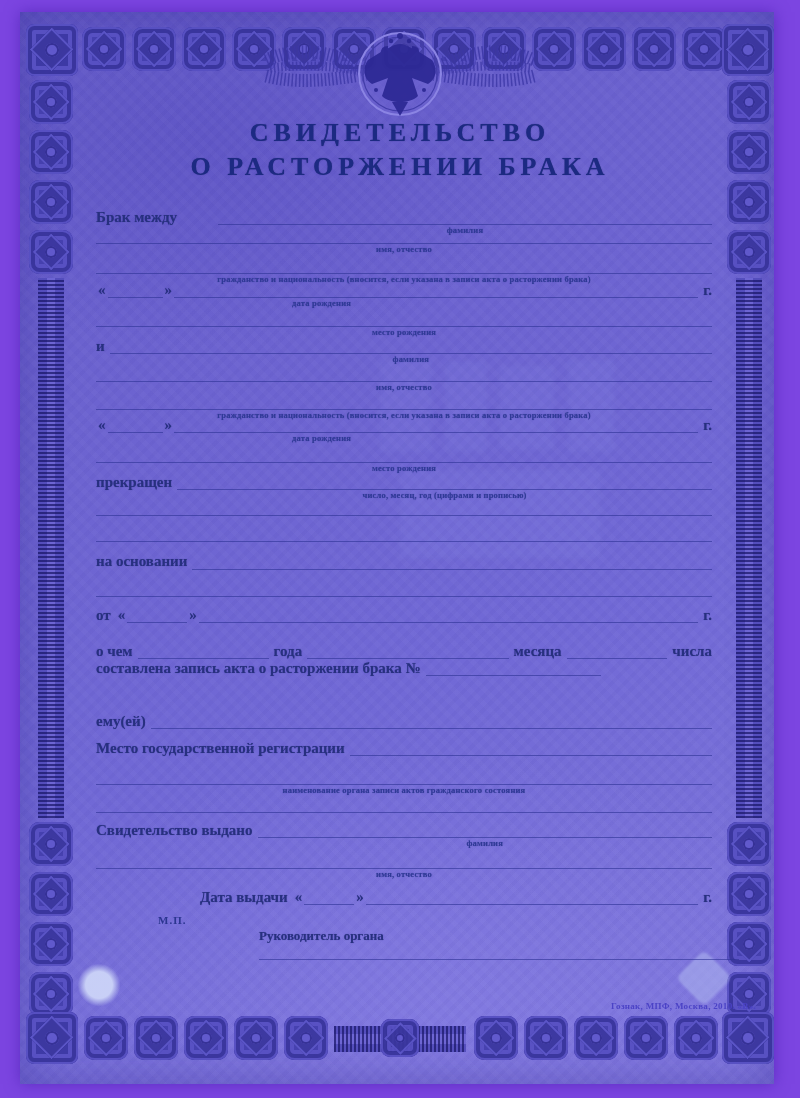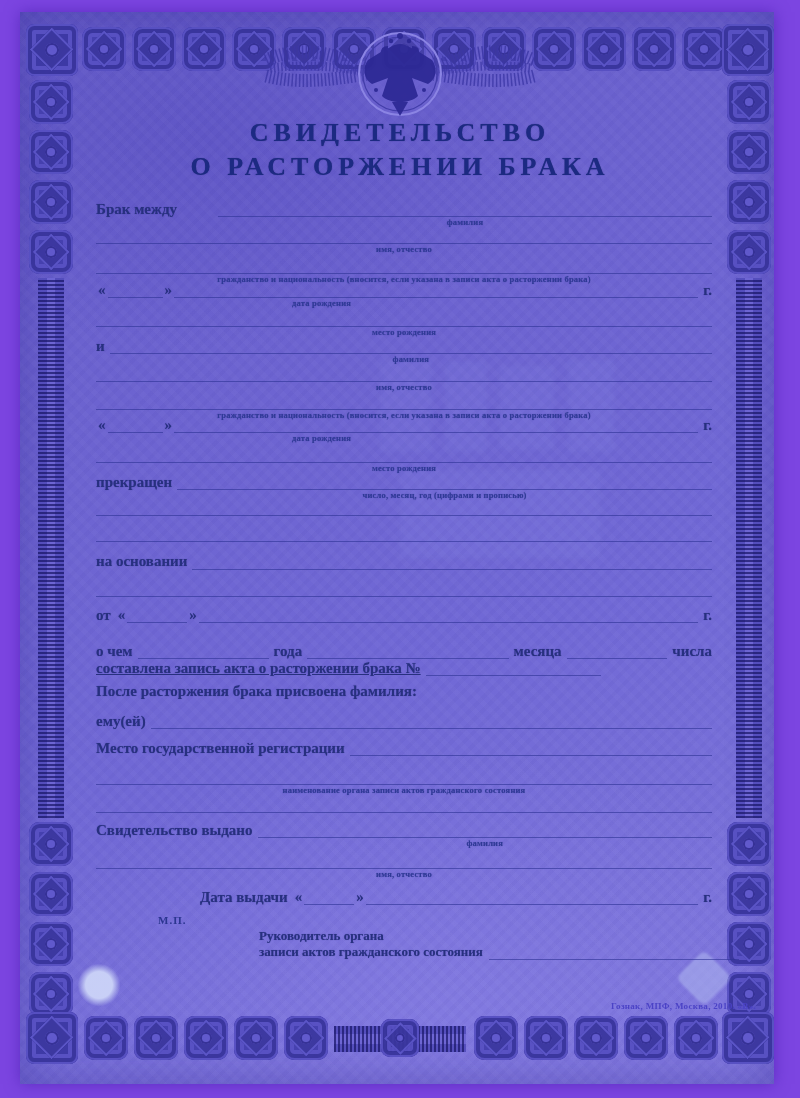--- a/index.html
+++ b/index.html
@@ -165,21 +165,21 @@
       <circle cx="112" cy="70" r="2"></circle>
         <circle cx="160" cy="70" r="2"></circle>
     </g>
   </svg>
 
   <div class="title">
     <div>СВИДЕТЕЛЬСТВО</div>
     <div>О РАСТОРЖЕНИИ БРАКА</div>
   </div>
 
-  <div class="fr" style="top:200px;gap:36px;">
+  <div class="fr" style="top:208px;gap:36px;">
     <span class="t">Брак между</span>
     <span class="ln">
         <span class="cap">фамилия</span>
       </span>
   </div>
   <div class="fr" style="top:227px;">
     <span class="ln">
         <span class="cap">имя, отчество</span>
       </span>
   </div>
@@ -266,27 +266,24 @@
   </div>
   <div class="fr" style="top:642px;justify-content:space-between;">
     <span class="t">о чем</span>
     <span class="ln" style="flex:1.3"></span>
     <span class="t after" style="padding-right:5px">года</span>
     <span class="ln" style="flex:2"></span>
     <span class="t after" style="padding-right:5px">месяца</span>
     <span class="ln" style="flex:1"></span>
     <span class="t after">числа</span>
   </div>
-  <div class="fr" style="top:659px;text-decoration:underline;">
+  <div class="fr" style="top:659px;">
     <span class="t">составлена запись акта о расторжении брака №</span>
     <span class="ln w175"></span>
     <span class="sp"></span>
-  </div>
-  <div class="fr" style="top:682px;">
-    <span class="t">После расторжения брака присвоена фамилия:</span>
   </div>
   <div class="fr" style="top:712px;">
     <span class="t">ему(ей)</span>
     <span class="ln"></span>
   </div>
   <div class="fr" style="top:739px;">
     <span class="t">Место государственной регистрации</span>
     <span class="ln"></span>
   </div>
   <div class="fr" style="top:767px;align-items:center;">
@@ -316,21 +313,20 @@
     <span class="q">»</span>
     <span class="ln"></span>
     <span class="t after">г.</span>
   </div>
 
   <div class="mp">М.П.</div>
 
   <div class="headblock">
     <div>Руководитель органа</div>
     <div class="hl2">
-      <span class="t">записи актов гражданского состояния</span>
       <span class="ln"></span>
     </div>
   </div>
 
   <div class="imprint">Гознак, МПФ, Москва, 2010. «В».</div>
 
   <svg id="fibers">
       <path d="M515,8 q9,-7 19,-3" stroke="#ddff78" stroke-width="2.6" fill="none" stroke-linecap="round" transform="rotate(15,515,8)" opacity=".9"></path>
       <path d="M744,36 q9,-7 19,-3" stroke="#eef8ff" stroke-width="2.6" fill="none" stroke-linecap="round" transform="rotate(-25,744,36)" opacity=".9"></path>
       <path d="M618,96 q9,-7 19,-3" stroke="#ff8fae" stroke-width="2.6" fill="none" stroke-linecap="round" transform="rotate(5,618,96)" opacity=".9"></path>

